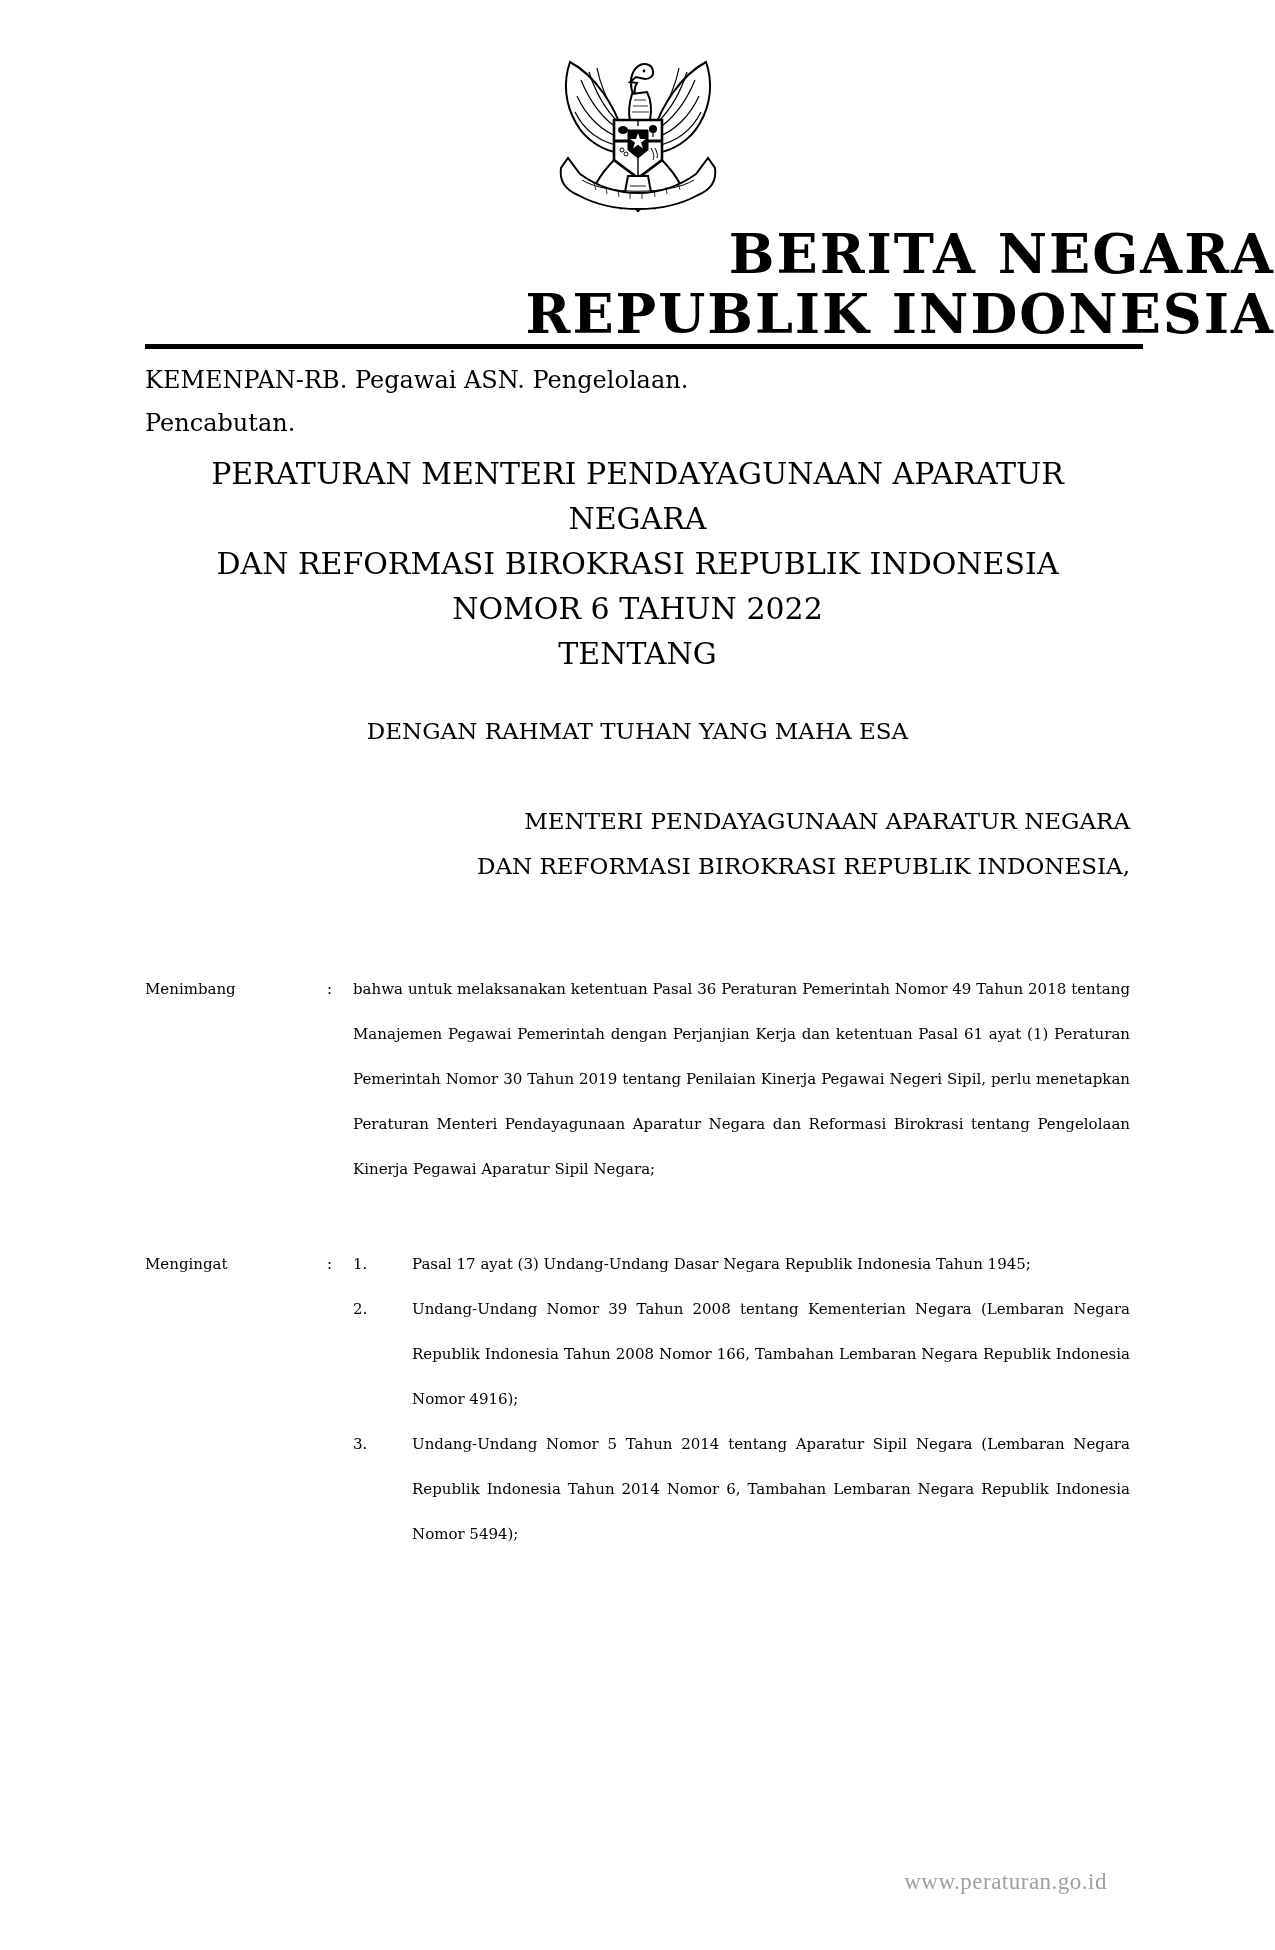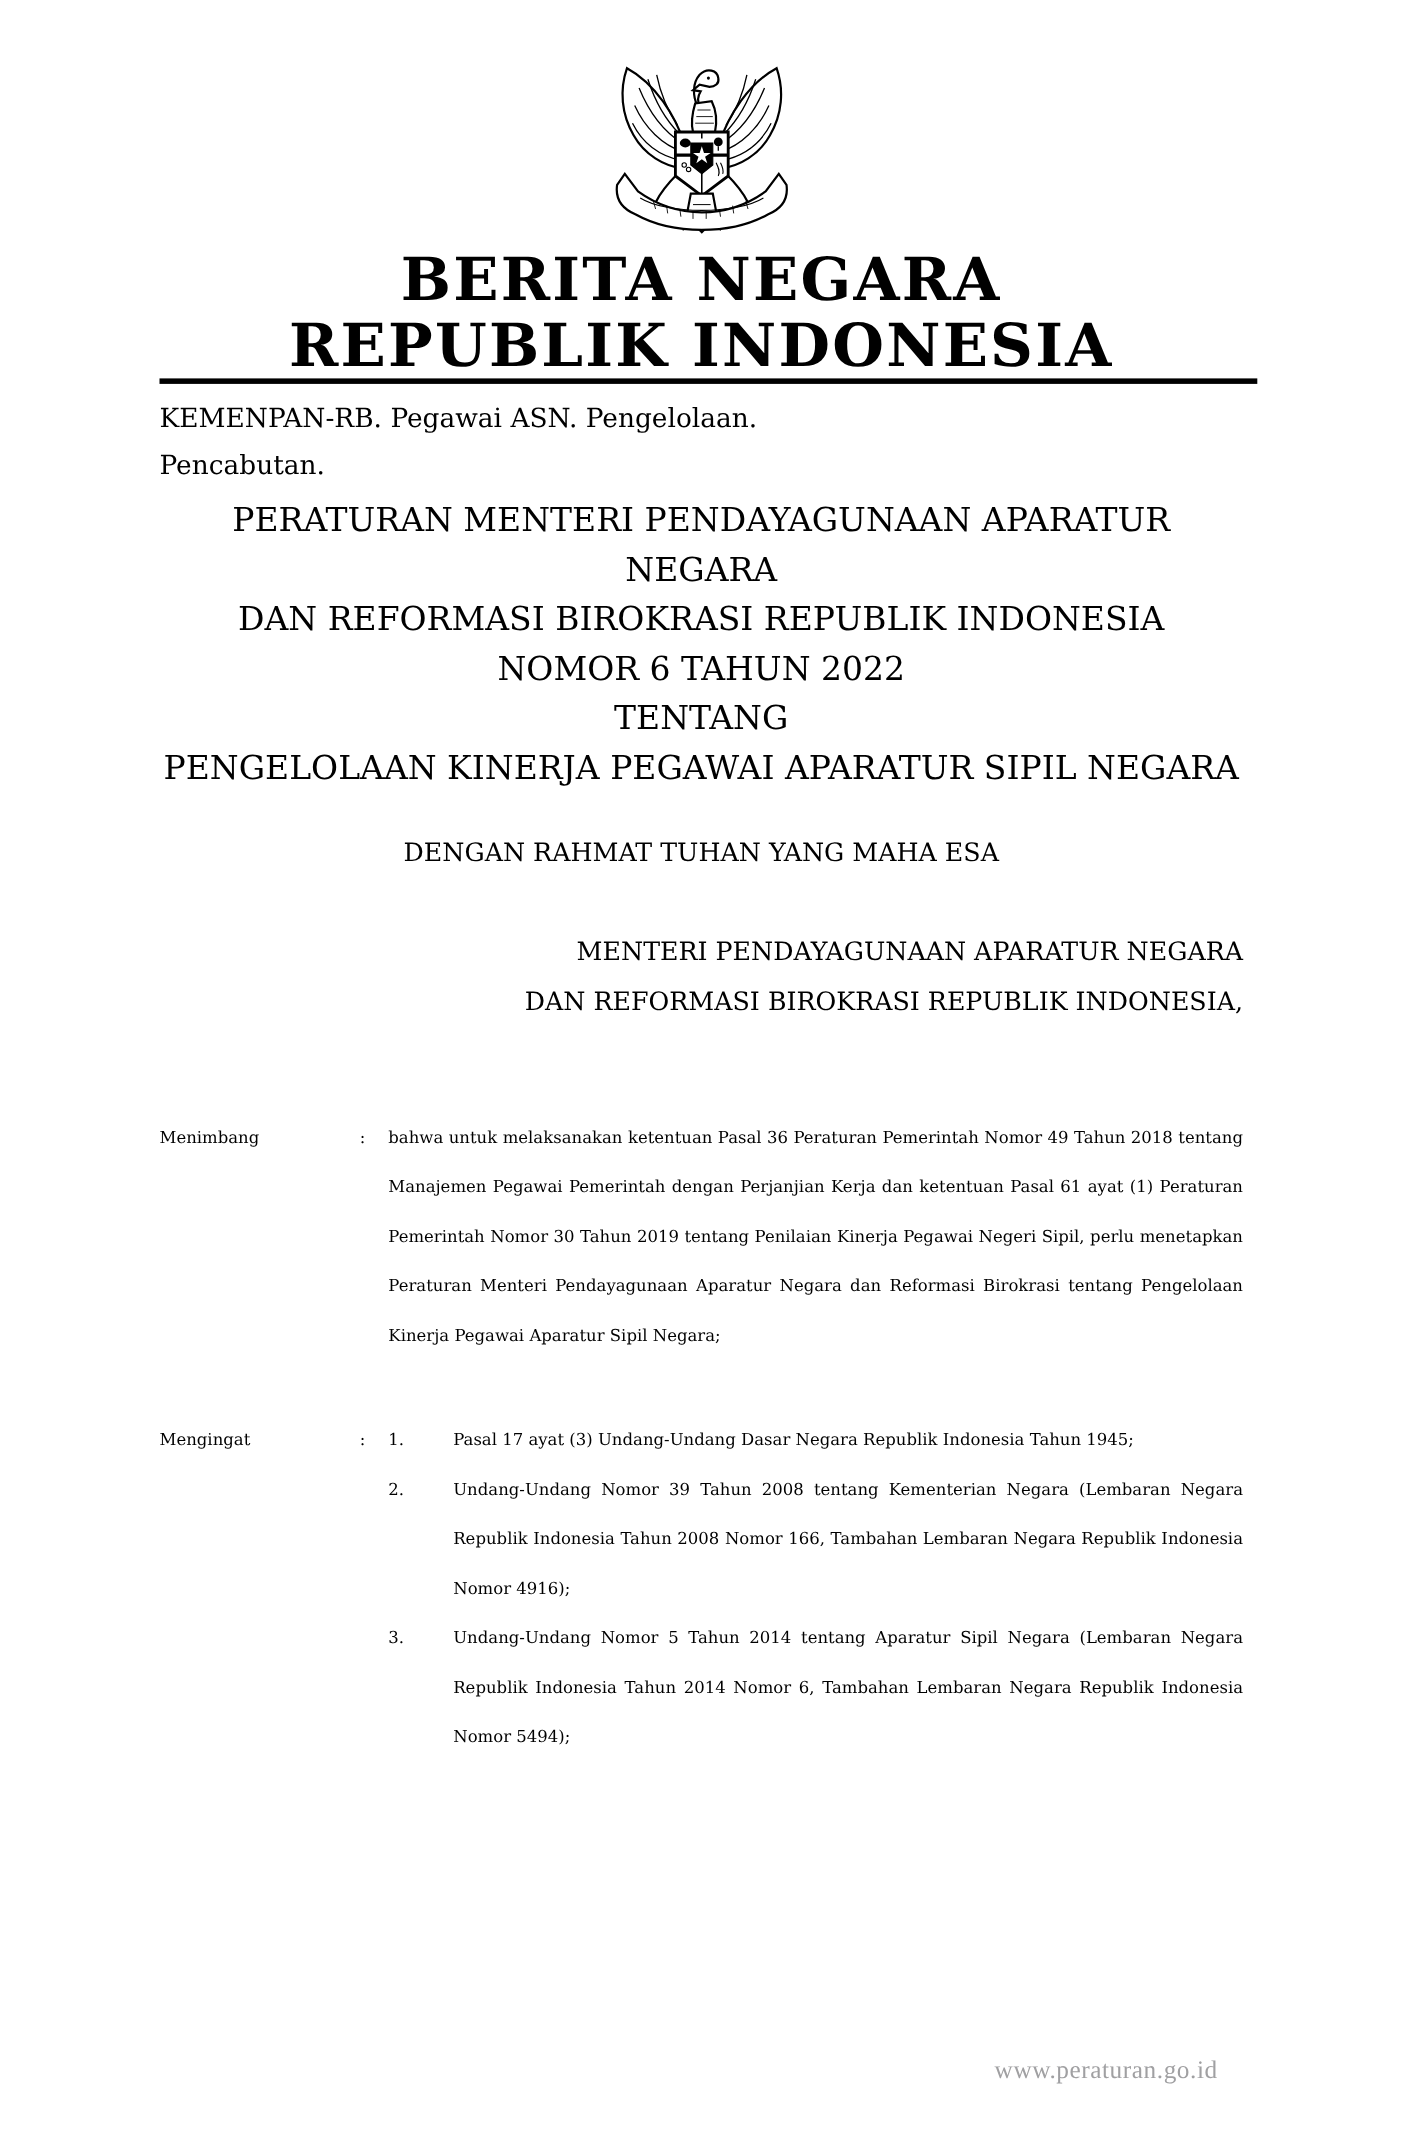--- a/index.html
+++ b/index.html
@@ -9,21 +9,21 @@
     background:#ffffff;
     color:#000;
     font-family:"DejaVu Serif","Liberation Serif",serif;
     overflow:hidden;
   }
   
   .emblem-wrap { padding-top:56px; text-align:center; }
   .emblem-wrap svg { display:inline-block; }
   .gazette-title {
     margin-top:6px;
-    text-align:center;
+    text-align:right;
     font-size:54px; font-weight:bold;
     line-height:60px; letter-spacing:2px;
   }
   .rule {
     height:5px; background:#000;
     margin:0 132px 0 145px;
   }
   
   .masthead {
     display:flex;
@@ -132,21 +132,20 @@
 
   <div class="masthead">
     <div class="subj-col">KEMENPAN-RB. Pegawai ASN. Pengelolaan. Pencabutan.</div>
   </div>
 
   <div class="doc-title">
     <div>PERATURAN MENTERI PENDAYAGUNAAN APARATUR NEGARA</div>
     <div>DAN REFORMASI BIROKRASI REPUBLIK INDONESIA</div>
     <div>NOMOR 6 TAHUN 2022</div>
     <div>TENTANG</div>
-    <div>PENGELOLAAN KINERJA PEGAWAI APARATUR SIPIL NEGARA</div>
   </div>
 
   <div class="invocation">DENGAN RAHMAT TUHAN YANG MAHA ESA</div>
 
   <div class="authority">
     <div>MENTERI PENDAYAGUNAAN APARATUR NEGARA</div>
     <div>DAN REFORMASI BIROKRASI REPUBLIK INDONESIA,</div>
   </div>
 
   <div class="section considering">

